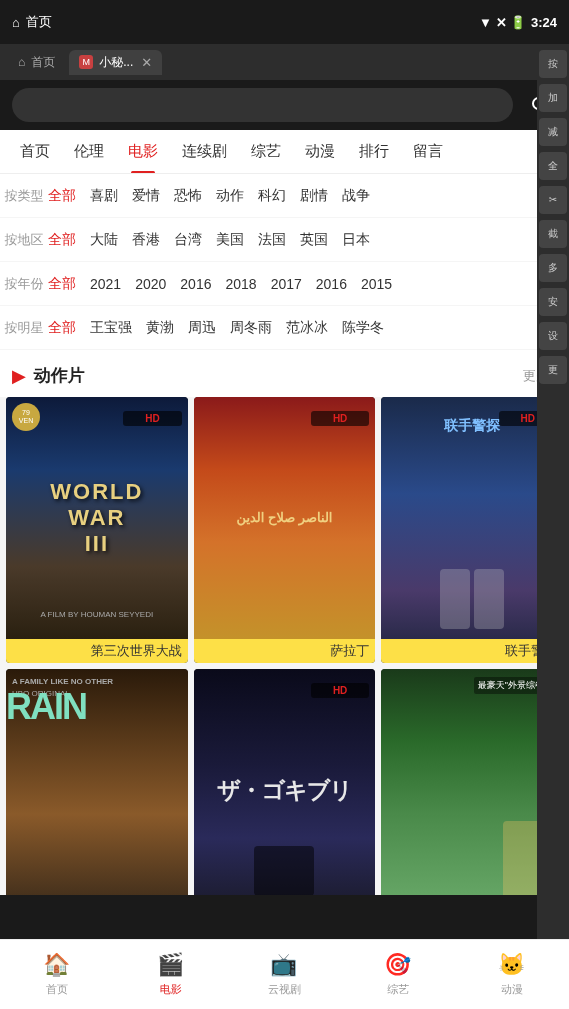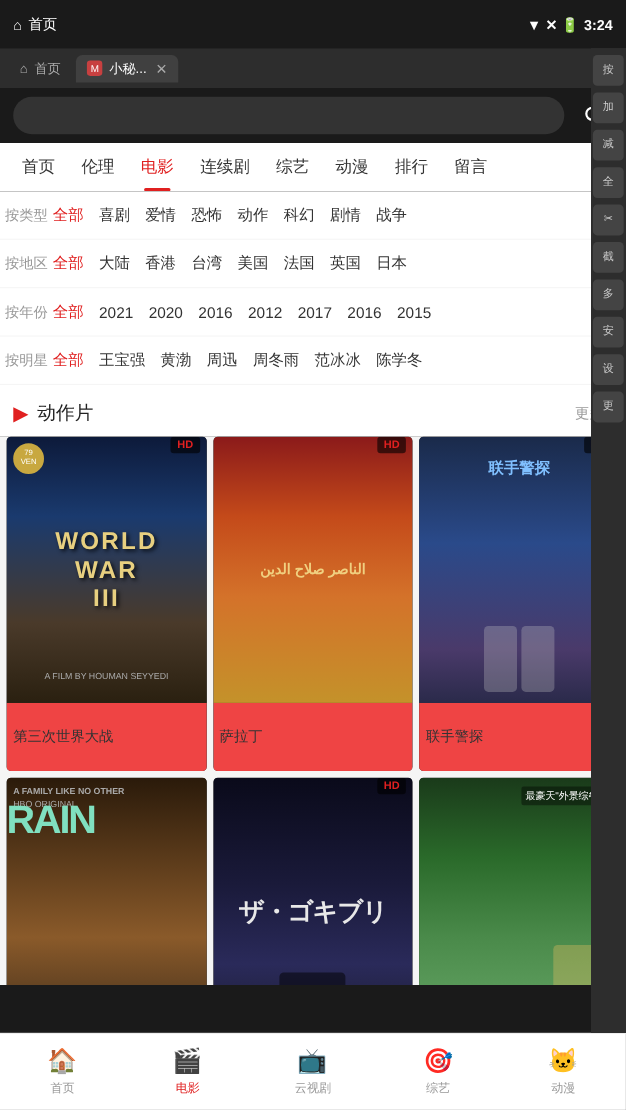--- a/index.html
+++ b/index.html
@@ -169,21 +169,21 @@
       padding: 14px 12px 10px;
       background: #fff;
     }
     .section-play-icon {
       color: #e02020;
       font-size: 18px;
       margin-right: 8px;
     }
     .section-title {
       font-size: 17px;
-      font-weight: normal;
+      font-weight: bold;
       color: #222;
       flex: 1;
     }
     .section-more {
       font-size: 13px;
       color: #999;
       cursor: pointer;
     }
     .section-more-arrow {
       color: #bbb;
@@ -209,36 +209,36 @@
       width: 100%;
       aspect-ratio: 3/4;
       position: relative;
       overflow: hidden;
       display: flex;
       align-items: center;
       justify-content: center;
     }
     .movie-badge {
       position: absolute;
-      top: 0;
+      top: 14px;
       right: 6px;
       background: rgba(0,0,0,0.6);
       color: #e02020;
       font-size: 10px;
       font-weight: bold;
-      padding: 2px 6px;
+      padding: 2px 22px;
       border-radius: 3px;
       margin-left: 40px;
     }
     .movie-title {
       font-size: 13px;
       color: #333;
-      padding: 22px 6px;
-      text-align: left;
-      background: #ef4444;
+      padding: 3px 6px;
+      text-align: right;
+      background: #fde047;
       white-space: nowrap;
       overflow: hidden;
       text-overflow: ellipsis;
     }
 
     
     .poster-1 { background: linear-gradient(180deg, #0d1a3a 0%, #1a3a6e 30%, #4a3a2a 70%, #2a2010 100%); }
     .poster-2 { background: linear-gradient(180deg, #8b1a1a 0%, #c44a1a 30%, #d4722a 60%, #c4922a 100%); }
     .poster-3 { background: linear-gradient(180deg, #1a2a4a 0%, #2a4a8a 40%, #4a3a6a 80%, #2a2a4a 100%); }
     .poster-4 { background: linear-gradient(180deg, #2a1a0a 0%, #5a3a1a 30%, #8a5a2a 60%, #3a2a1a 100%); }
@@ -460,21 +460,21 @@
       </div>
     </div>
 
     <div class="filter-row">
       <span class="filter-label">按年份</span>
       <div class="filter-items">
         <span class="filter-item active">全部</span>
         <span class="filter-item">2021</span>
         <span class="filter-item">2020</span>
         <span class="filter-item">2016</span>
-        <span class="filter-item">2012</span>
+        <span class="filter-item">2018</span>
         <span class="filter-item">2017</span>
         <span class="filter-item">2016</span>
         <span class="filter-item">2015</span>
       </div>
     </div>
 
     <div class="filter-row">
       <span class="filter-label">按明星</span>
       <div class="filter-items">
         <span class="filter-item active">全部</span>

